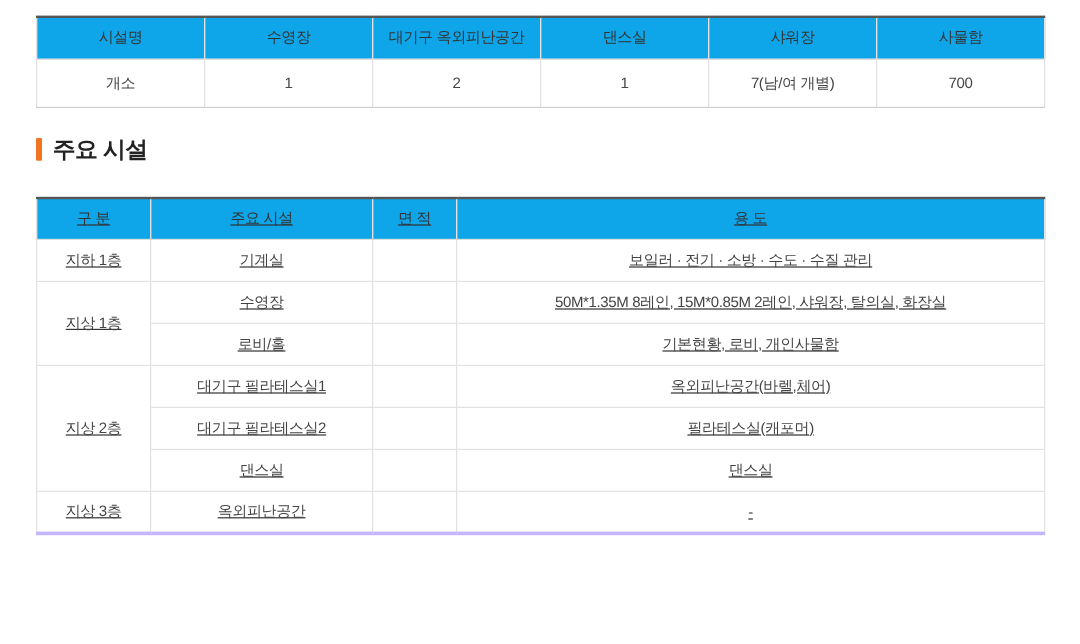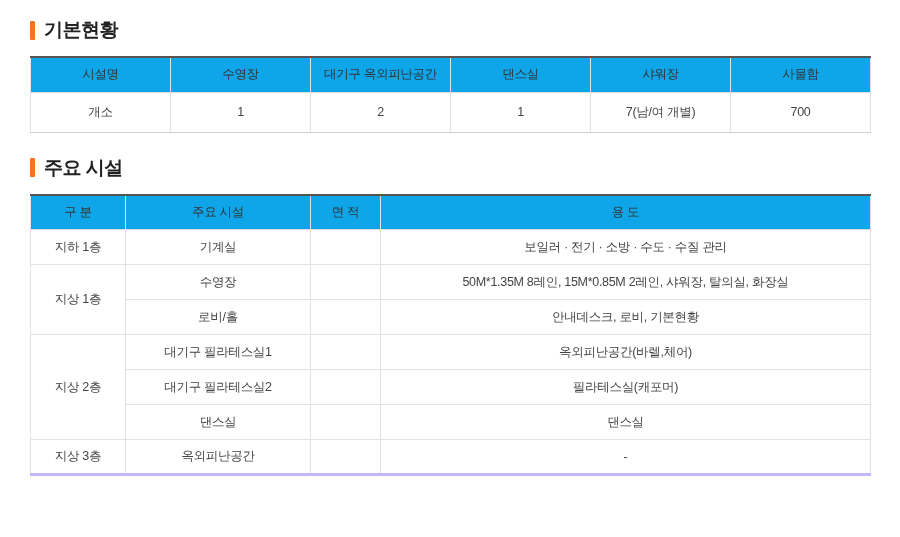--- a/index.html
+++ b/index.html
@@ -37,21 +37,21 @@
   #section-basic-title { padding-top: 17px; }
   #section-facility-title { padding-top: 22px; }
 
   table {
     border-collapse: collapse;
     width: 840px;
     table-layout: fixed;
     margin-top: 13px;
   }
   table.basic { margin-top: 13px; }
-  table.facility { margin-top: 13px; }
+  table.facility { margin-top: 26px; text-decoration: underline; }
 
   th, td {
     border: 1px solid #e2e2e2;
     text-align: center;
     vertical-align: middle;
     font-size: 12.5px;
     color: #444444;
     letter-spacing: -0.3px;
   }
   thead th {
@@ -69,24 +69,20 @@
   table.basic tbody td { height: 40px; }
   table.facility tbody td { height: 35px; }
   table.facility tbody tr:last-child td { border-bottom: 3px solid #c4b5fd; }
   table.basic tbody tr:last-child td { border-bottom: 1px solid #cfcfcf; }
 </style>
 </head>
 <body>
 
 <div class="page">
 
-  <div class="section-title" id="section-basic-title">
-    <span class="title-bar"></span>
-    <span>기본현황</span>
-  </div>
 
   <table class="basic">
     <colgroup>
       <col style="width:140px">
       <col style="width:140px">
       <col style="width:140px">
       <col style="width:140px">
       <col style="width:140px">
       <col style="width:140px">
     </colgroup>
@@ -141,21 +137,21 @@
         </tr>
         <tr>
           <td rowspan="2">지상 1층</td>
           <td>수영장</td>
           <td></td>
           <td>50M*1.35M 8레인, 15M*0.85M 2레인, 샤워장, 탈의실, 화장실</td>
         </tr>
         <tr>
           <td>로비/홀</td>
           <td></td>
-          <td>안내데스크, 로비, 기본현황</td>
+          <td>기본현황, 로비, 개인사물함</td>
         </tr>
         <tr>
           <td rowspan="3">지상 2층</td>
           <td>대기구 필라테스실1</td>
           <td></td>
           <td>옥외피난공간(바렐,체어)</td>
         </tr>
         <tr>
           <td>대기구 필라테스실2</td>
           <td></td>

